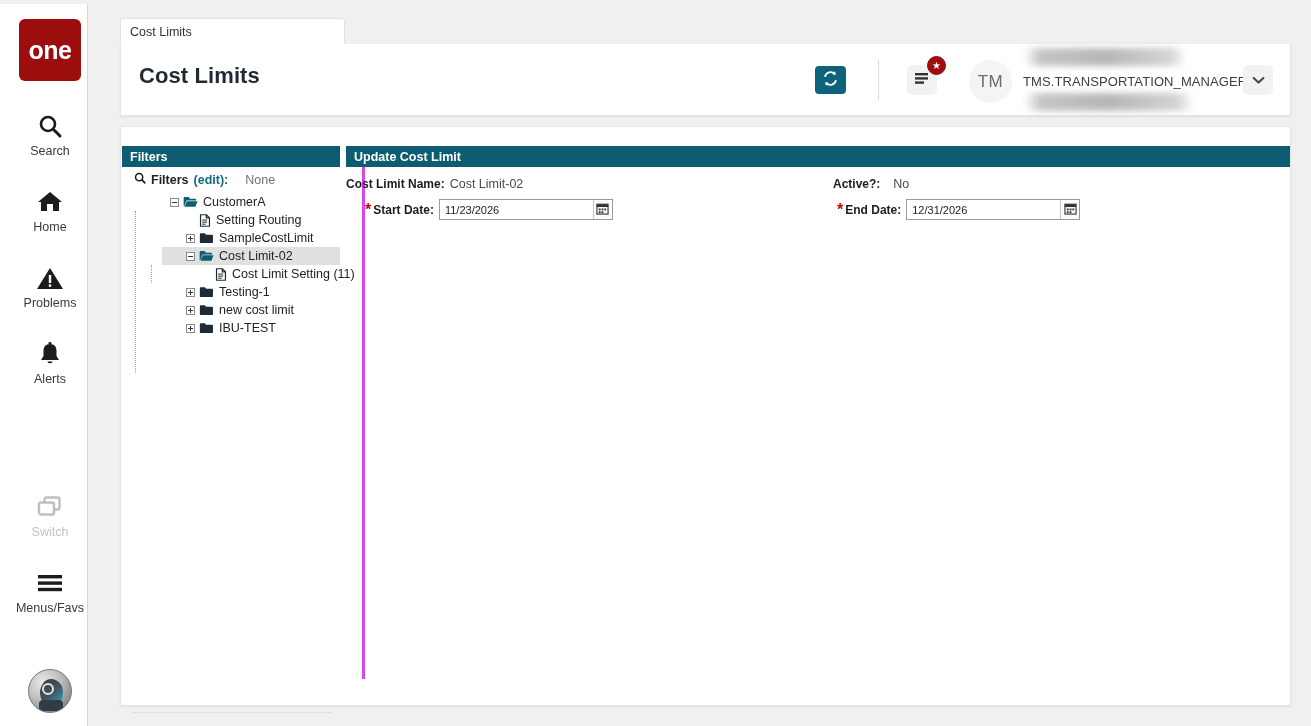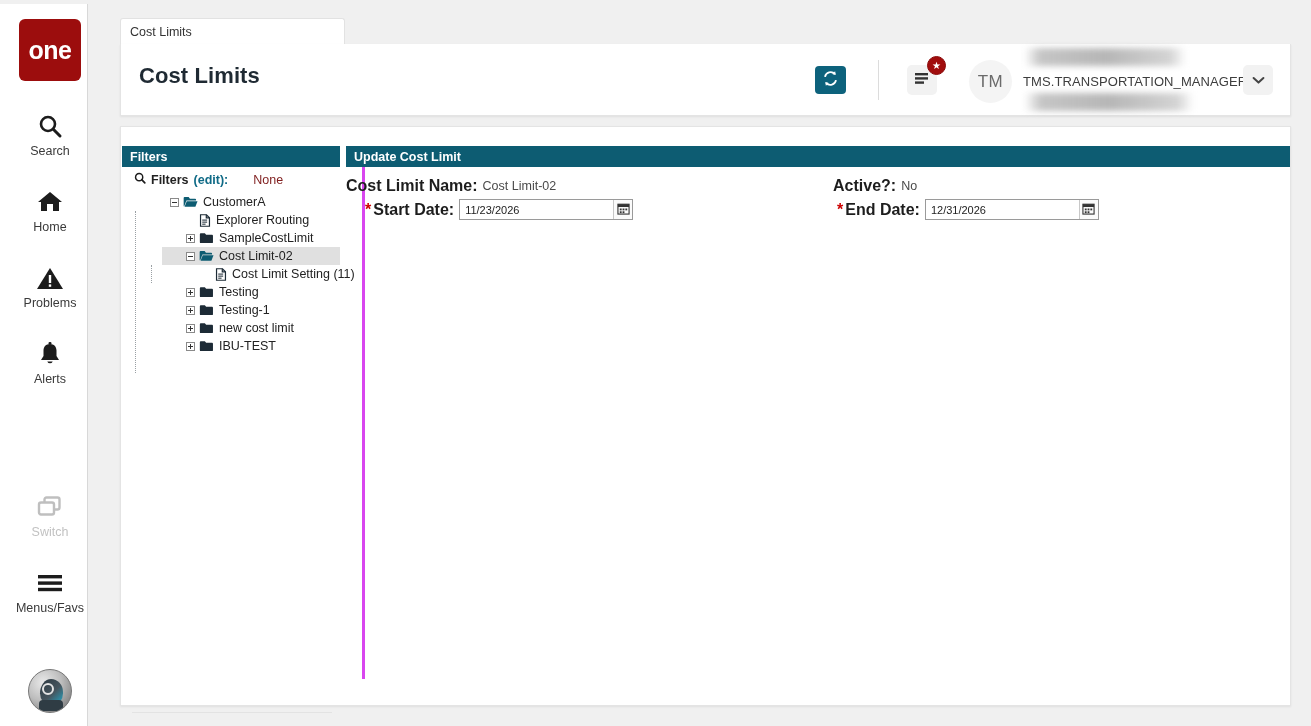--- a/index.html
+++ b/index.html
@@ -180,21 +180,21 @@
     border-right: 3px solid #d946ef;
   }
   #filters-row {
     position: absolute; left: 12px; top: 5px;
     display: flex; align-items: center; gap: 5px;
     font-size: 12.5px; color: #222;
     white-space: nowrap;
   }
   #filters-row .f-label { font-weight: 700; }
   #filters-row .f-edit { color: #0f6a86; font-weight: 700; cursor: pointer; }
-  #filters-row .f-value { color: #7f1d1d; margin-left: 20px; }
+  #filters-row .f-value { color: #737373; margin-left: 12px; }
 
   #tree { position: absolute; left: 0; top: 26px; width: 218px; padding-left: 40px; }
   .tree-row {
     position: relative; height: 18px;
     display: flex; align-items: center;
     font-size: 12.5px; color: #222;
     white-space: nowrap; cursor: pointer;
   }
   .tree-row.selected { background: #e0e0e0; }
   .tw { 
@@ -216,21 +216,21 @@
   }
   #explorer-sep {
     position: absolute; left: 10px; top: 545px;
     width: 200px; height: 1px; background: #e3e3e3;
   }
 
   
   #form-panel { position: absolute; left: 225px; top: 46px; width: 944px; }
   .field-row { position: absolute; display: flex; align-items: center; }
   .fld-label {
-    font-size: 16px; font-weight: 700; color: #1d1d1d;
+    font-size: 12px; font-weight: 700; color: #1d1d1d;
     text-align: right; white-space: nowrap;
   }
   .fld-req { color: #c00; font-weight: 700; margin-right: 2px; }
   .fld-value { font-size: 12.5px; color: #4a4a4a; margin-left: 5px; }
   .date-box {
     display: flex; align-items: stretch;
     border: 1px solid #9a9a9a; background: #fff;
     height: 21px; margin-left: 5px;
   }
   .date-text {
@@ -413,21 +413,21 @@
           <span class="tw none"></span>
           <span class="tree-ico">
             <svg width="12" height="13" viewBox="0 0 12 14">
               <path d="M1.2 0.8 H7.6 L10.8 4 V13.2 H1.2 Z" fill="#fff" stroke="#1d2b36" stroke-width="1.3"></path>
               <path d="M7.4 0.9 V4.1 H10.7" fill="none" stroke="#1d2b36" stroke-width="1.3"></path>
               <rect x="3" y="6" width="5.3" height="1.1" fill="#1d2b36"></rect>
               <rect x="3" y="8.2" width="5.3" height="1.1" fill="#1d2b36"></rect>
               <rect x="3" y="10.4" width="3.6" height="1.1" fill="#1d2b36"></rect>
             </svg>
           </span>
-          <span>Explorer Routing</span>
+          <span>Setting Routing</span>
         </div>
         <div class="tree-row">
           <span style="display: inline-block; flex: 0 0 24px; height: 1px;"></span>
           <span class="tw plus"></span>
           <span class="tree-ico">
             <svg width="15" height="12" viewBox="0 0 16 13">
               <path d="M0.8 2.4 A1 1 0 0 1 1.8 1.4 H6.2 L7.6 3.1 H14 A1 1 0 0 1 15 4.1 V11 A1 1 0 0 1 14 12 H1.8 A1 1 0 0 1 0.8 11 Z" fill="#1d2b36"></path>
             </svg>
           </span>
           <span>SampleCostLimit</span>
@@ -458,30 +458,20 @@
           <span>Cost Limit Setting (11)</span>
         </div>
         <div class="tree-row">
           <span style="display: inline-block; flex: 0 0 24px; height: 1px;"></span>
           <span class="tw plus"></span>
           <span class="tree-ico">
             <svg width="15" height="12" viewBox="0 0 16 13">
               <path d="M0.8 2.4 A1 1 0 0 1 1.8 1.4 H6.2 L7.6 3.1 H14 A1 1 0 0 1 15 4.1 V11 A1 1 0 0 1 14 12 H1.8 A1 1 0 0 1 0.8 11 Z" fill="#1d2b36"></path>
             </svg>
           </span>
-          <span>Testing</span>
-        </div>
-        <div class="tree-row">
-          <span style="display: inline-block; flex: 0 0 24px; height: 1px;"></span>
-          <span class="tw plus"></span>
-          <span class="tree-ico">
-            <svg width="15" height="12" viewBox="0 0 16 13">
-              <path d="M0.8 2.4 A1 1 0 0 1 1.8 1.4 H6.2 L7.6 3.1 H14 A1 1 0 0 1 15 4.1 V11 A1 1 0 0 1 14 12 H1.8 A1 1 0 0 1 0.8 11 Z" fill="#1d2b36"></path>
-            </svg>
-          </span>
           <span>Testing-1</span>
         </div>
         <div class="tree-row">
           <span style="display: inline-block; flex: 0 0 24px; height: 1px;"></span>
           <span class="tw plus"></span>
           <span class="tree-ico">
             <svg width="15" height="12" viewBox="0 0 16 13">
               <path d="M0.8 2.4 A1 1 0 0 1 1.8 1.4 H6.2 L7.6 3.1 H14 A1 1 0 0 1 15 4.1 V11 A1 1 0 0 1 14 12 H1.8 A1 1 0 0 1 0.8 11 Z" fill="#1d2b36"></path>
             </svg>
           </span>
@@ -505,21 +495,21 @@
 
   </div>
 
   <div id="form-panel">
 
     <div class="field-row" style="left:0px; top:4px;">
       <span class="fld-label">Cost Limit Name:</span>
       <span class="fld-value">Cost Limit-02</span>
     </div>
 
-    <div class="field-row" style="left:487px; top:4px;">
+    <div class="field-row" style="left:487px; top:4px;gap:8px;">
       <span class="fld-label">Active?:</span>
       <span class="fld-value">No</span>
     </div>
 
     <div class="field-row" style="left:19px; top:26px;">
       <span class="fld-req">*</span>
       <span class="fld-label">Start Date:</span>
       <span class="date-box">
         <input class="date-text" type="text" value="11/23/2026" style="">
         <span class="date-btn">

